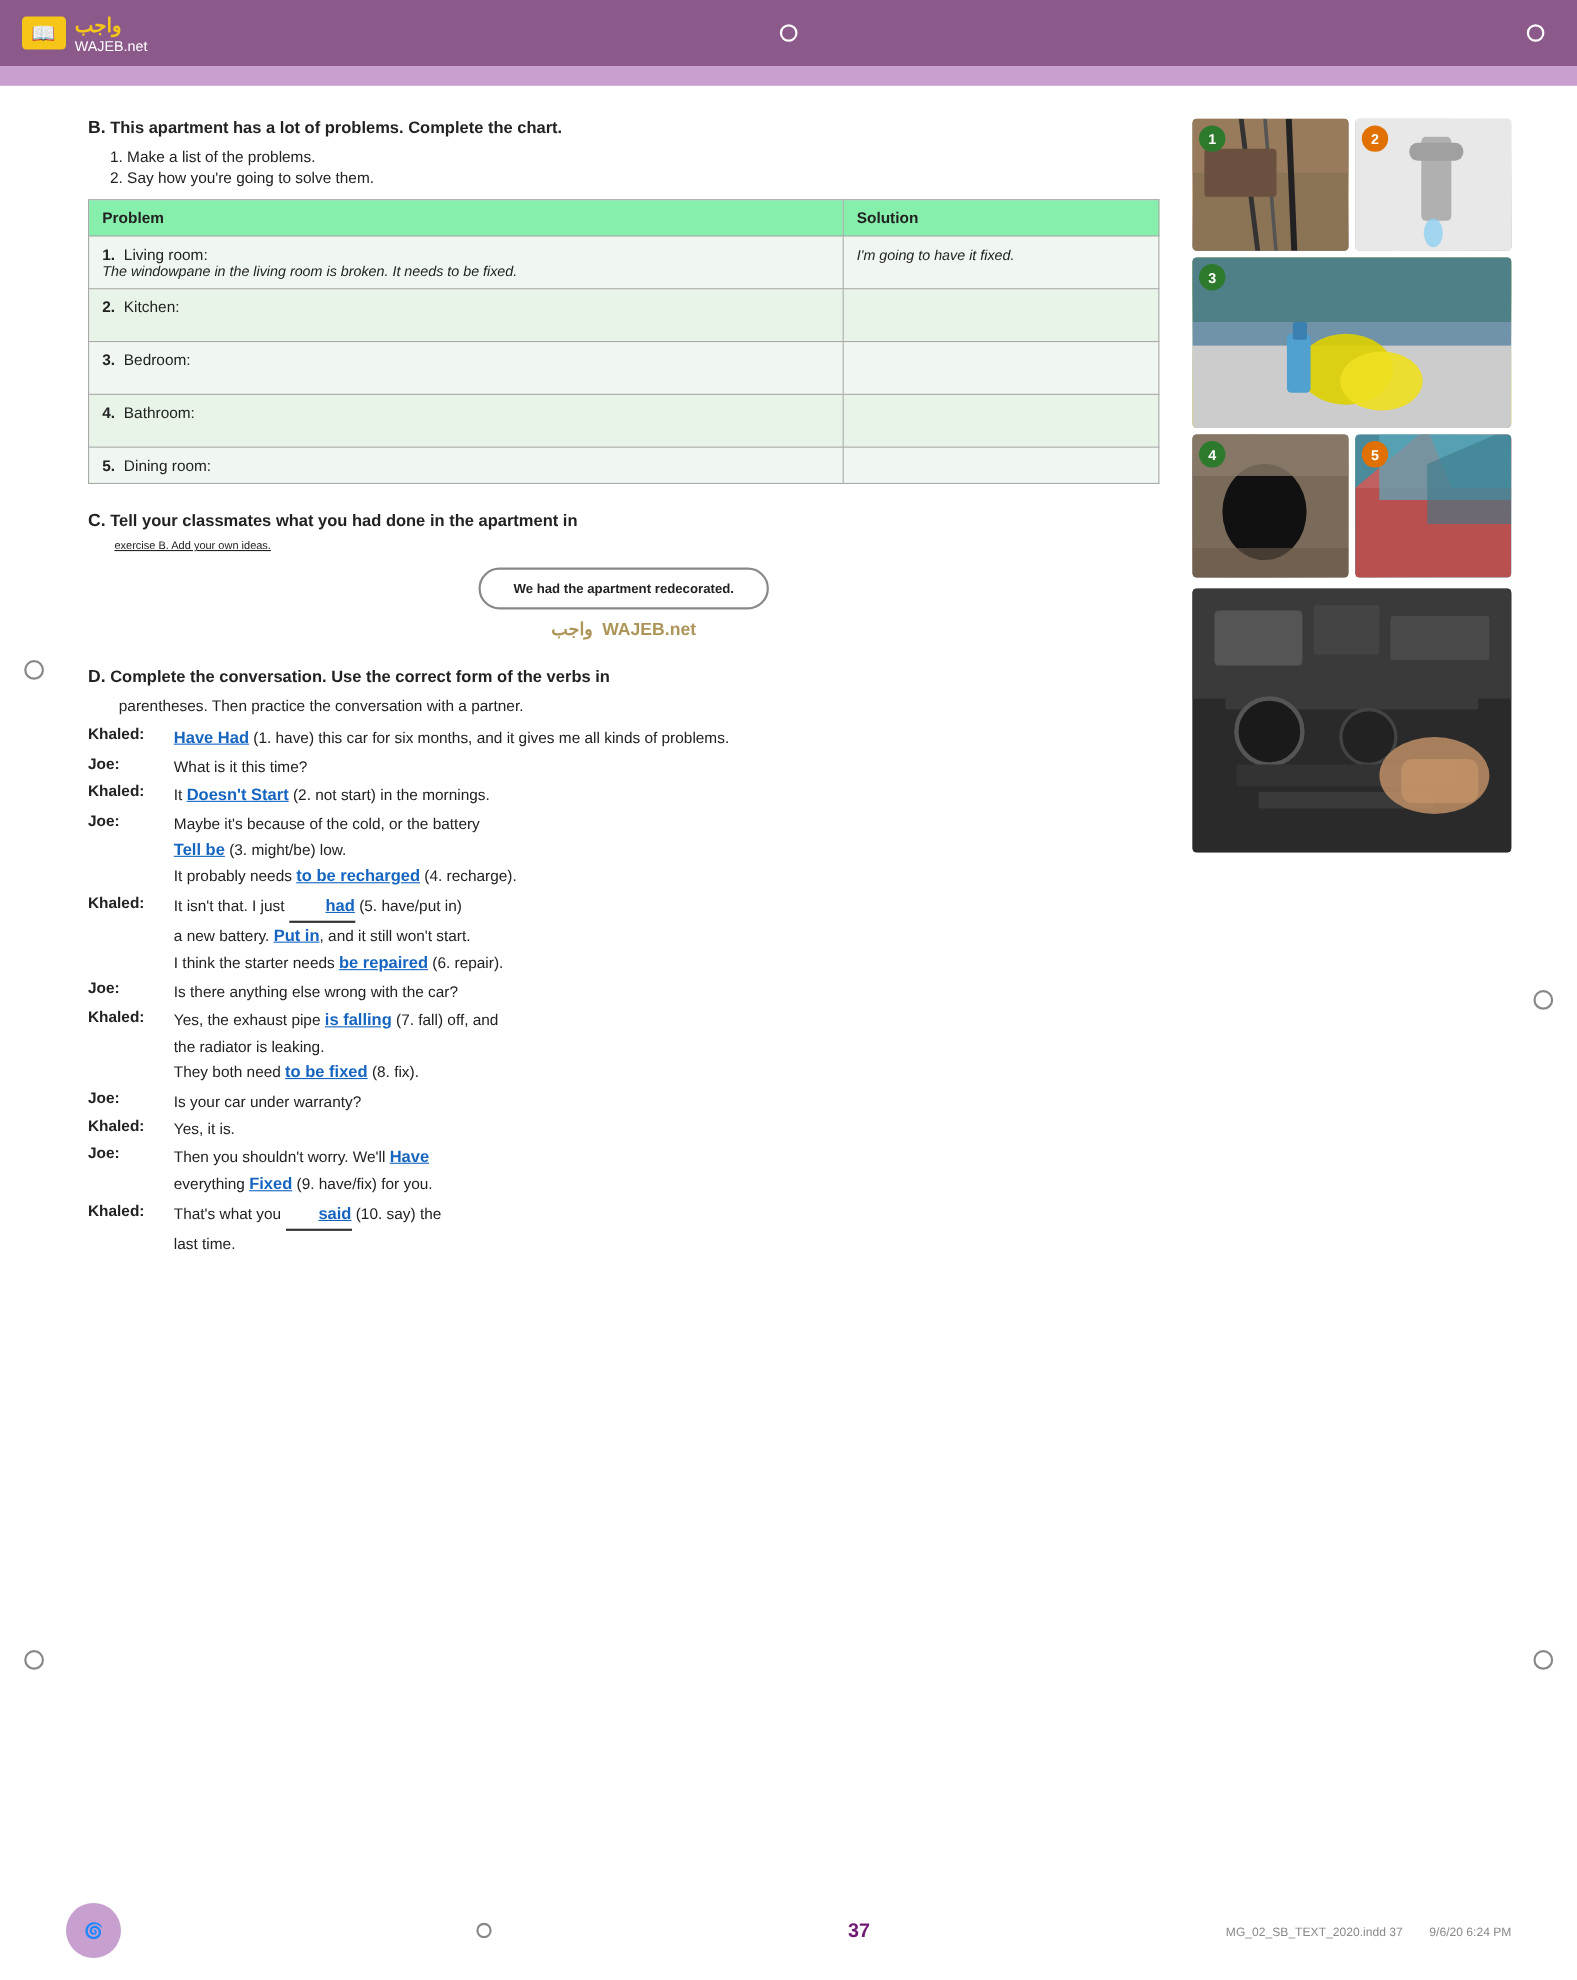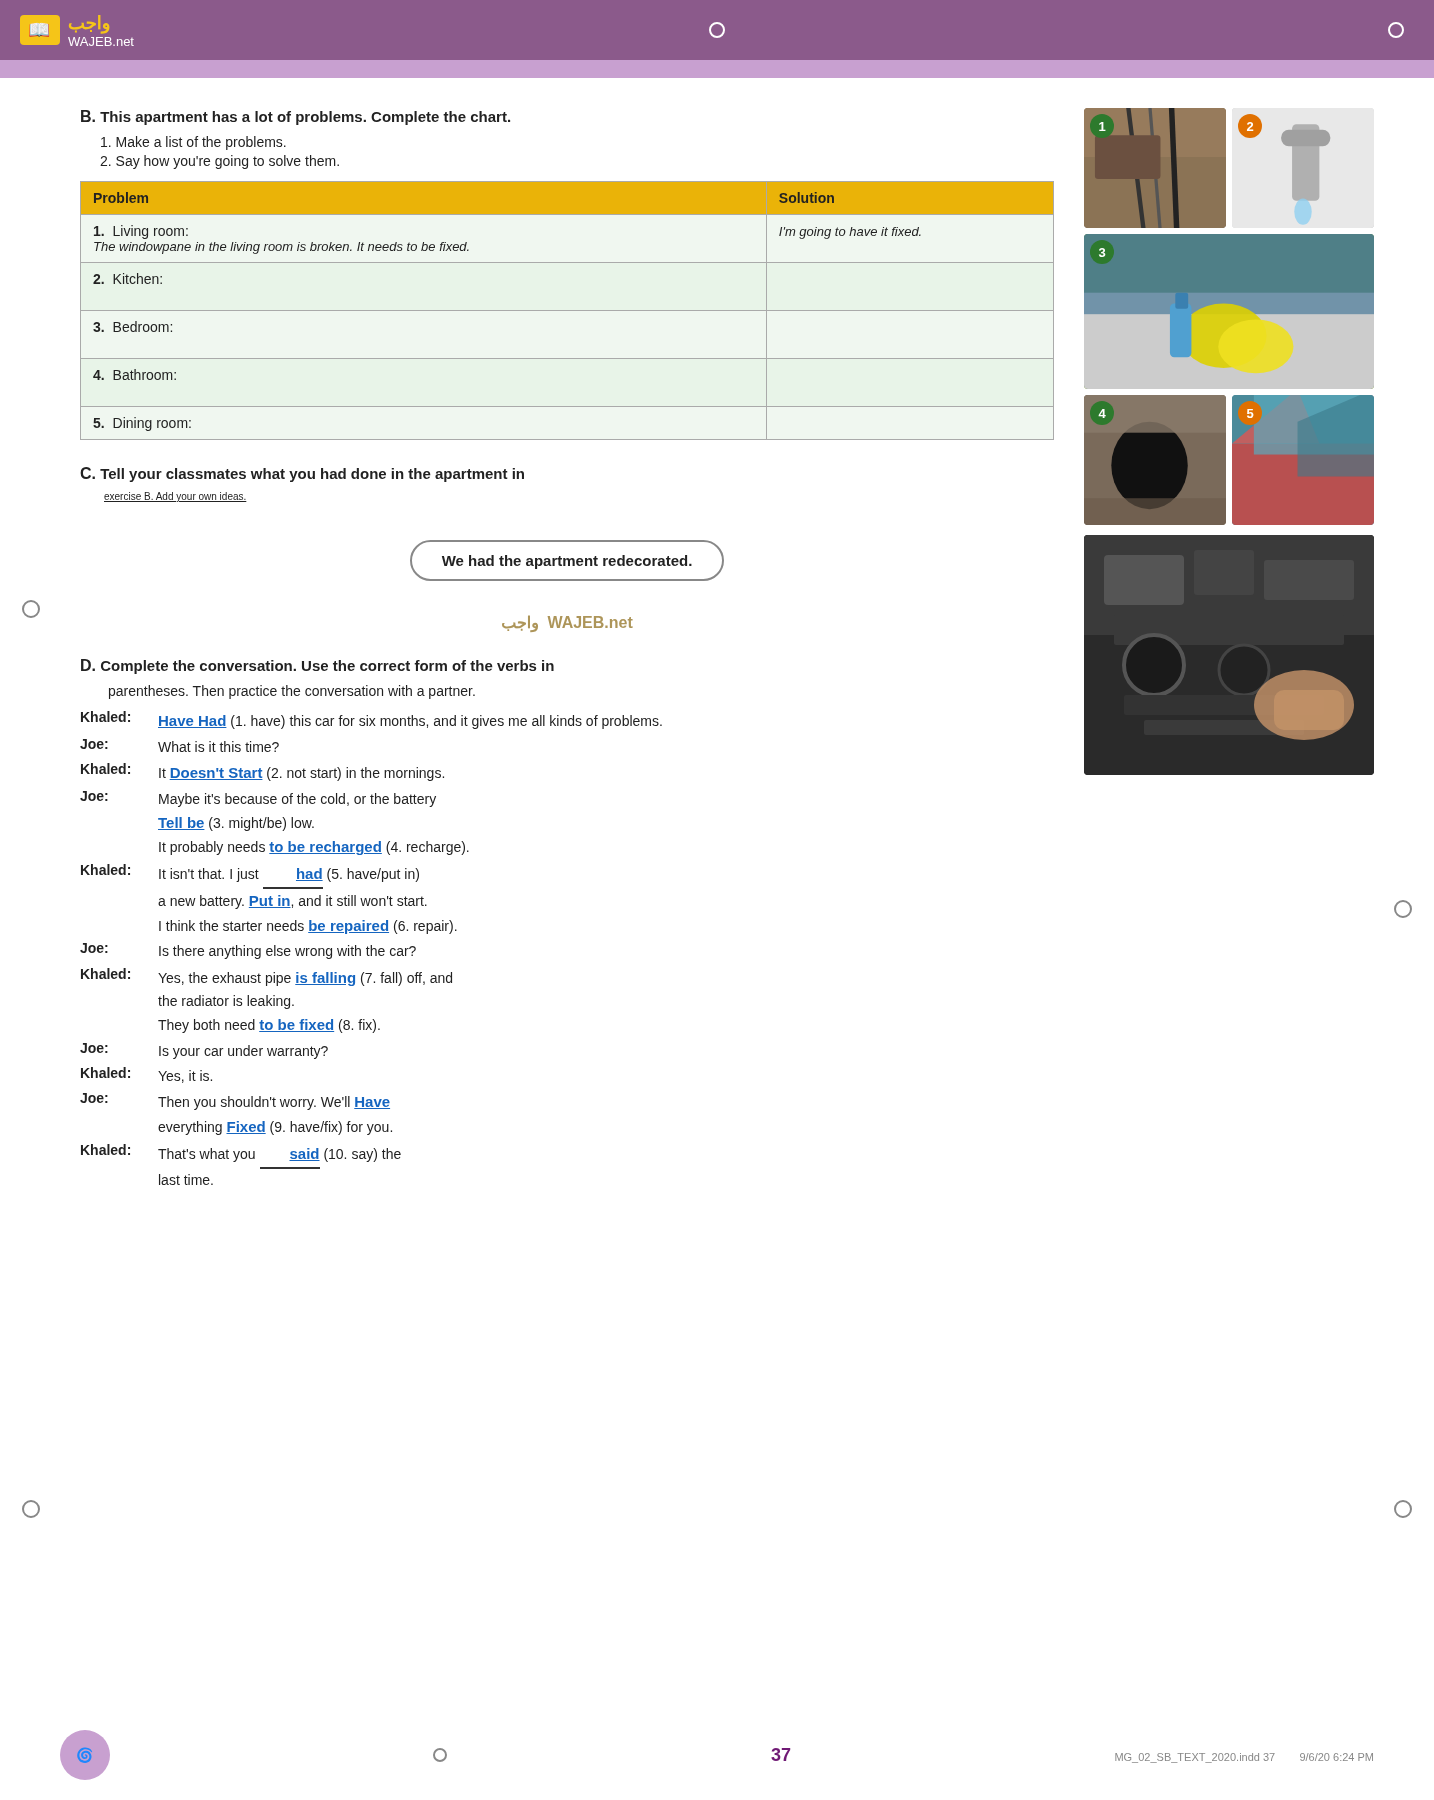--- a/index.html
+++ b/index.html
@@ -113,21 +113,21 @@
     }
 
     
     .problem-table {
       width: 100%;
       border-collapse: collapse;
       margin-bottom: 25px;
       font-size: 14px;
     }
     .problem-table th {
-      background: #eab308;
+      background: #86efac;
       border: 1px solid #aaa;
       padding: 8px 12px;
       text-align: left;
       font-weight: bold;
     }
     .problem-table td {
       border: 1px solid #aaa;
       padding: 8px 12px;
       vertical-align: top;
       min-height: 48px;
@@ -150,23 +150,23 @@
     
     .section-c {
       margin-bottom: 25px;
     }
     .speech-bubble {
       display: inline-block;
       border: 2px solid #888;
       border-radius: 30px;
       padding: 10px 30px;
       font-weight: bold;
-      font-size: 15px;
+      font-size: 12px;
       text-align: right;
-      margin: 28px auto;
+      margin: 4px auto;
       position: relative;
       background: #fff;
     }
     .wajeb-watermark {
       text-align: center;
       color: #8b6914;
       font-size: 16px;
       font-weight: bold;
       margin-top: 4px;
       opacity: 0.7;

